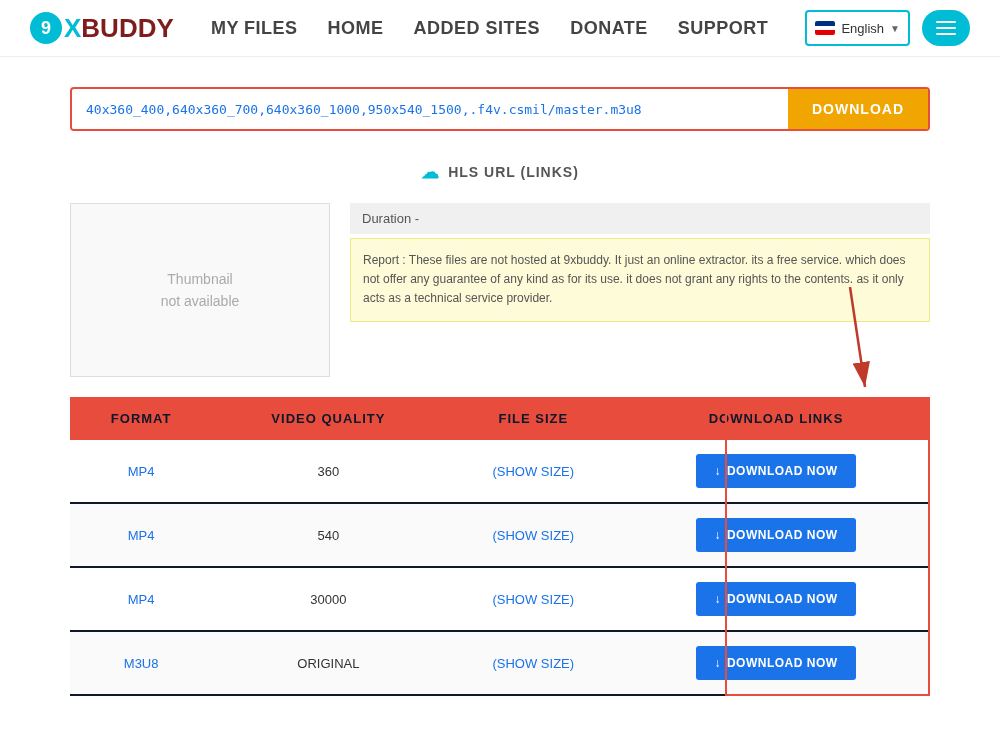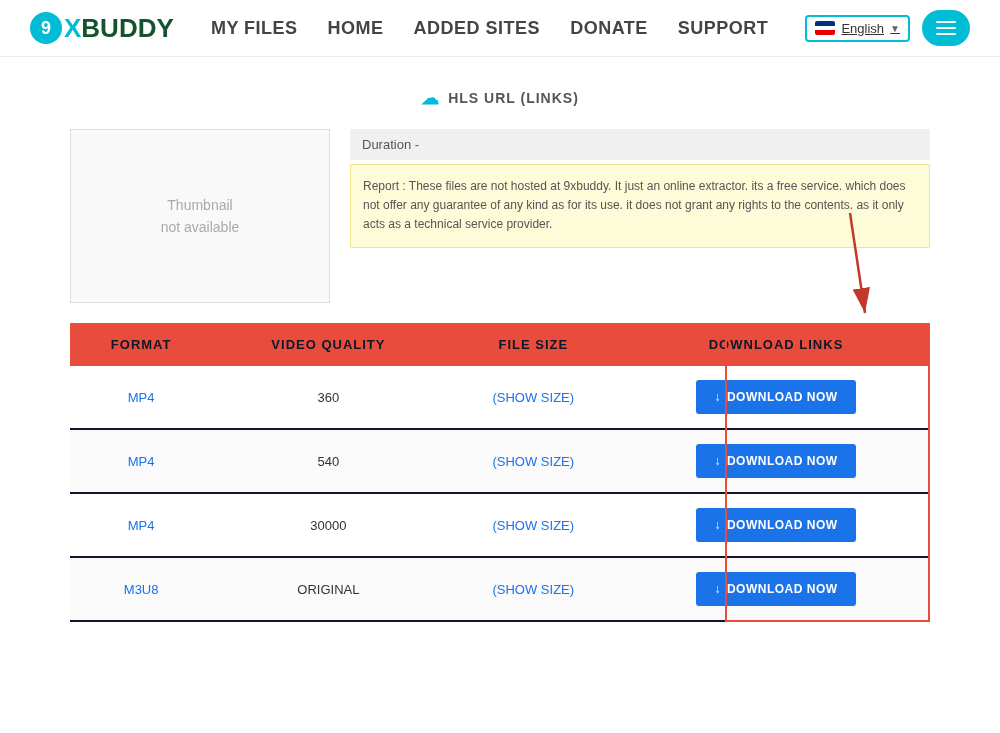--- a/index.html
+++ b/index.html
@@ -29,40 +29,38 @@
       width: 32px;
       height: 32px;
       display: flex;
       align-items: center;
       justify-content: center;
       font-size: 18px;
       font-weight: bold;
       margin-right: 2px;
     }
     .logo-x { color: #00bcd4; font-size: 26px; font-weight: bold; }
-    .logo-buddy { color: #14532d; font-size: 26px; font-weight: bold; }
+    .logo-buddy { color: #7f1d1d; font-size: 26px; font-weight: bold; }
 
     .nav {
       display: flex;
       align-items: center;
       gap: 30px;
     }
     .nav a {
       text-decoration: none;
       color: #444;
       font-weight: bold;
       font-size: 18px;
       letter-spacing: 0.5px;
     }
 
     .header-right {
       display: flex;
-      align-items: center;
       gap: 12px;
-      text-decoration: underline;
     }
     .lang-select {
       display: flex;
       align-items: center;
       border: 2px solid #00bcd4;
       border-radius: 4px;
       padding: 4px 8px;
       cursor: pointer;
       background: #fff;
       gap: 6px;
@@ -285,20 +283,24 @@
     <button class="menu-btn">
       <span></span>
       <span></span>
       <span></span>
     </button>
   </div>
 </header>
 
 <main class="main">
 
+  <div class="url-bar-container">
+    <input class="url-input" type="text" value="40x360_400,640x360_700,640x360_1000,950x540_1500,.f4v.csmil/master.m3u8" style="">
+    <button class="download-btn">DOWNLOAD</button>
+  </div>
 
   <div class="hls-section">
     <div class="hls-title">
       <span class="cloud-icon">☁</span>
       <span>HLS URL (LINKS)</span>
     </div>
   </div>
 
   <div class="info-section">
     <div class="thumbnail-box">

